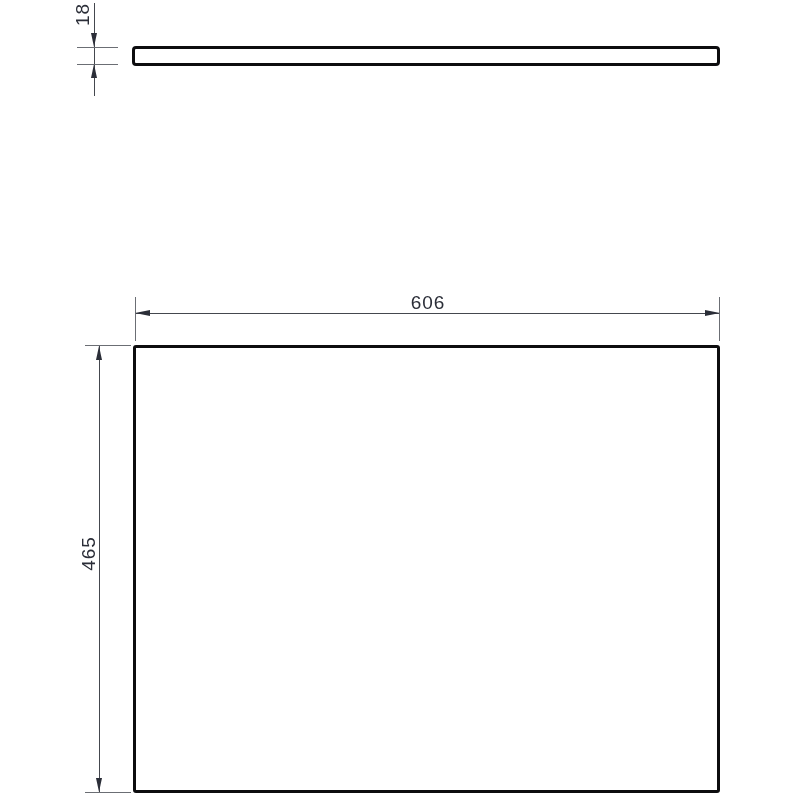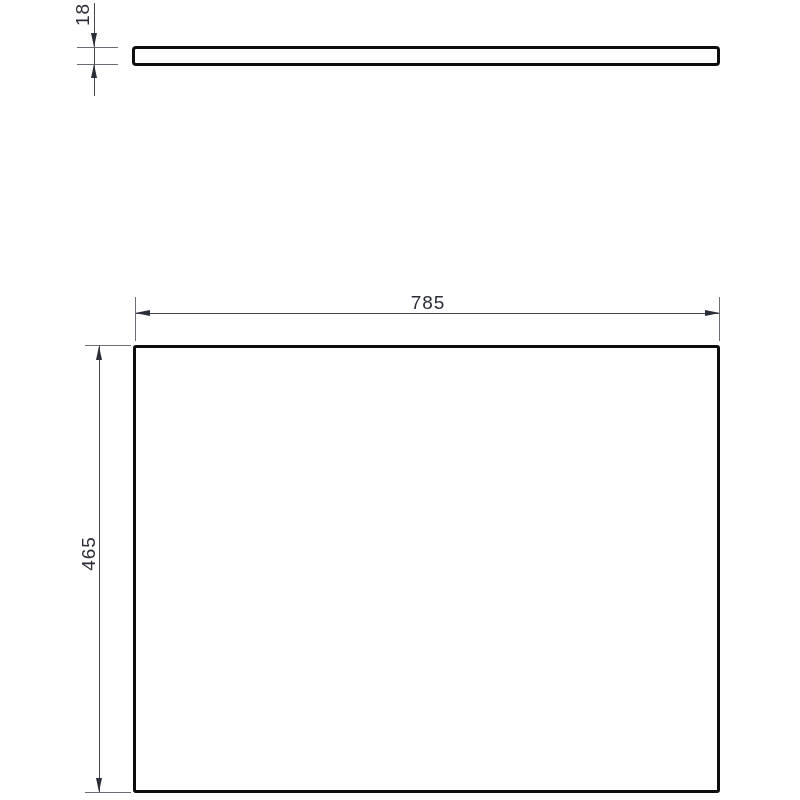--- a/index.html
+++ b/index.html
@@ -112,21 +112,21 @@
   <div class="eline t-ext-bot"></div>
   <div class="arrow down t-arr-down"></div>
   <div class="arrow up t-arr-up"></div>
   <div class="dim-label rot t-label">18</div>
 
   <div class="dline w-dimline"></div>
   <div class="eline w-ext-l"></div>
   <div class="eline w-ext-r"></div>
   <div class="arrow left w-arr-l"></div>
   <div class="arrow right w-arr-r"></div>
-  <div class="dim-label w-label">785</div>
+  <div class="dim-label w-label">606</div>
 
   <div class="dline h-dimline"></div>
   <div class="eline h-ext-top"></div>
   <div class="eline h-ext-bot"></div>
   <div class="arrow up h-arr-up"></div>
   <div class="arrow down h-arr-down"></div>
   <div class="dim-label rot h-label">465</div>
 
 </div>
 

